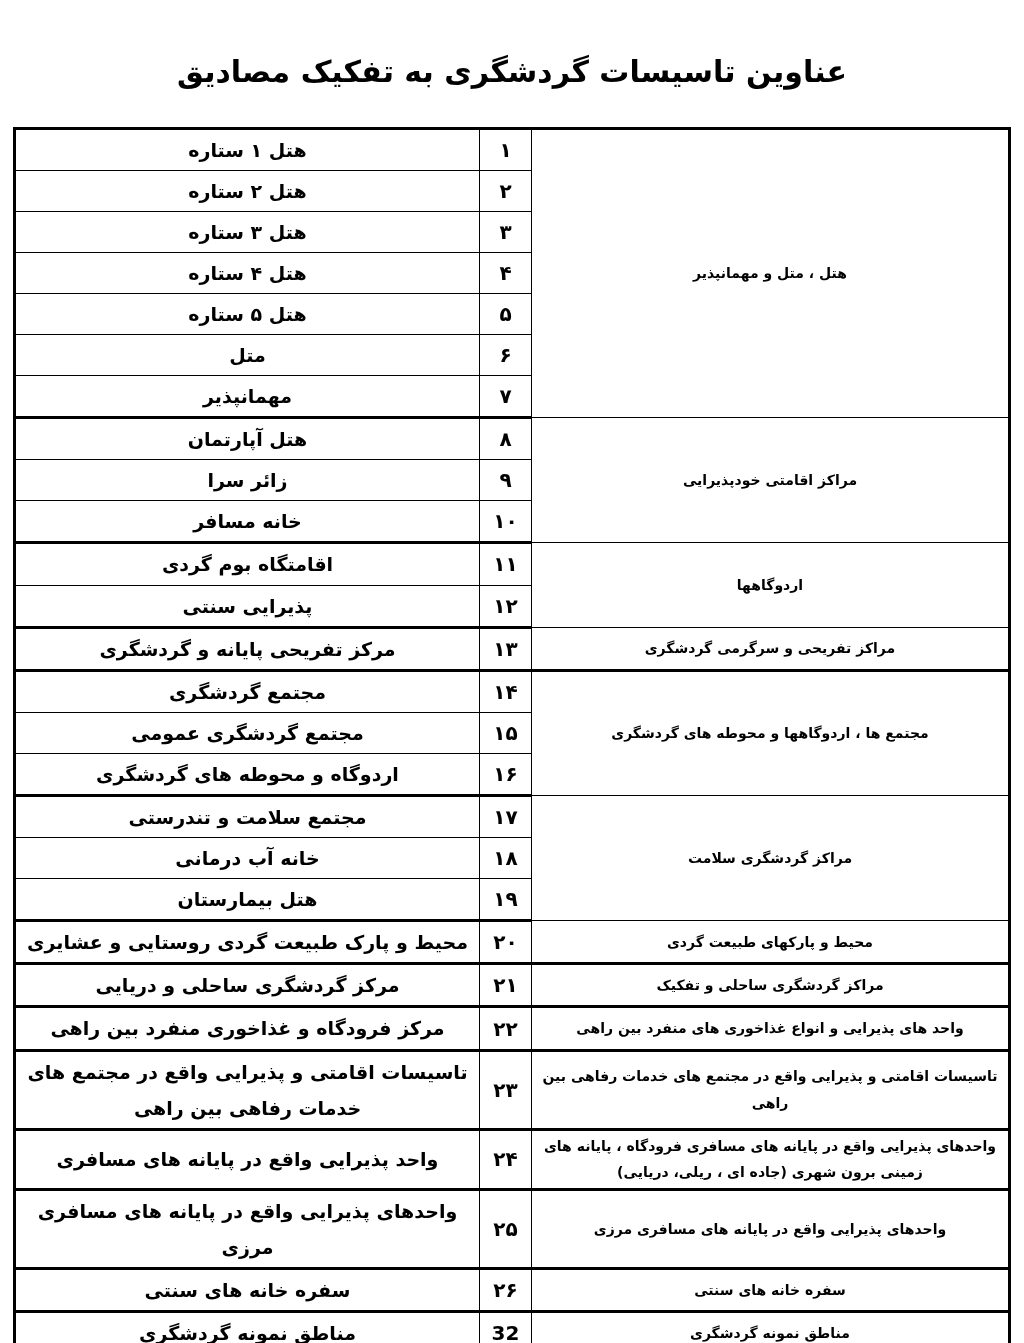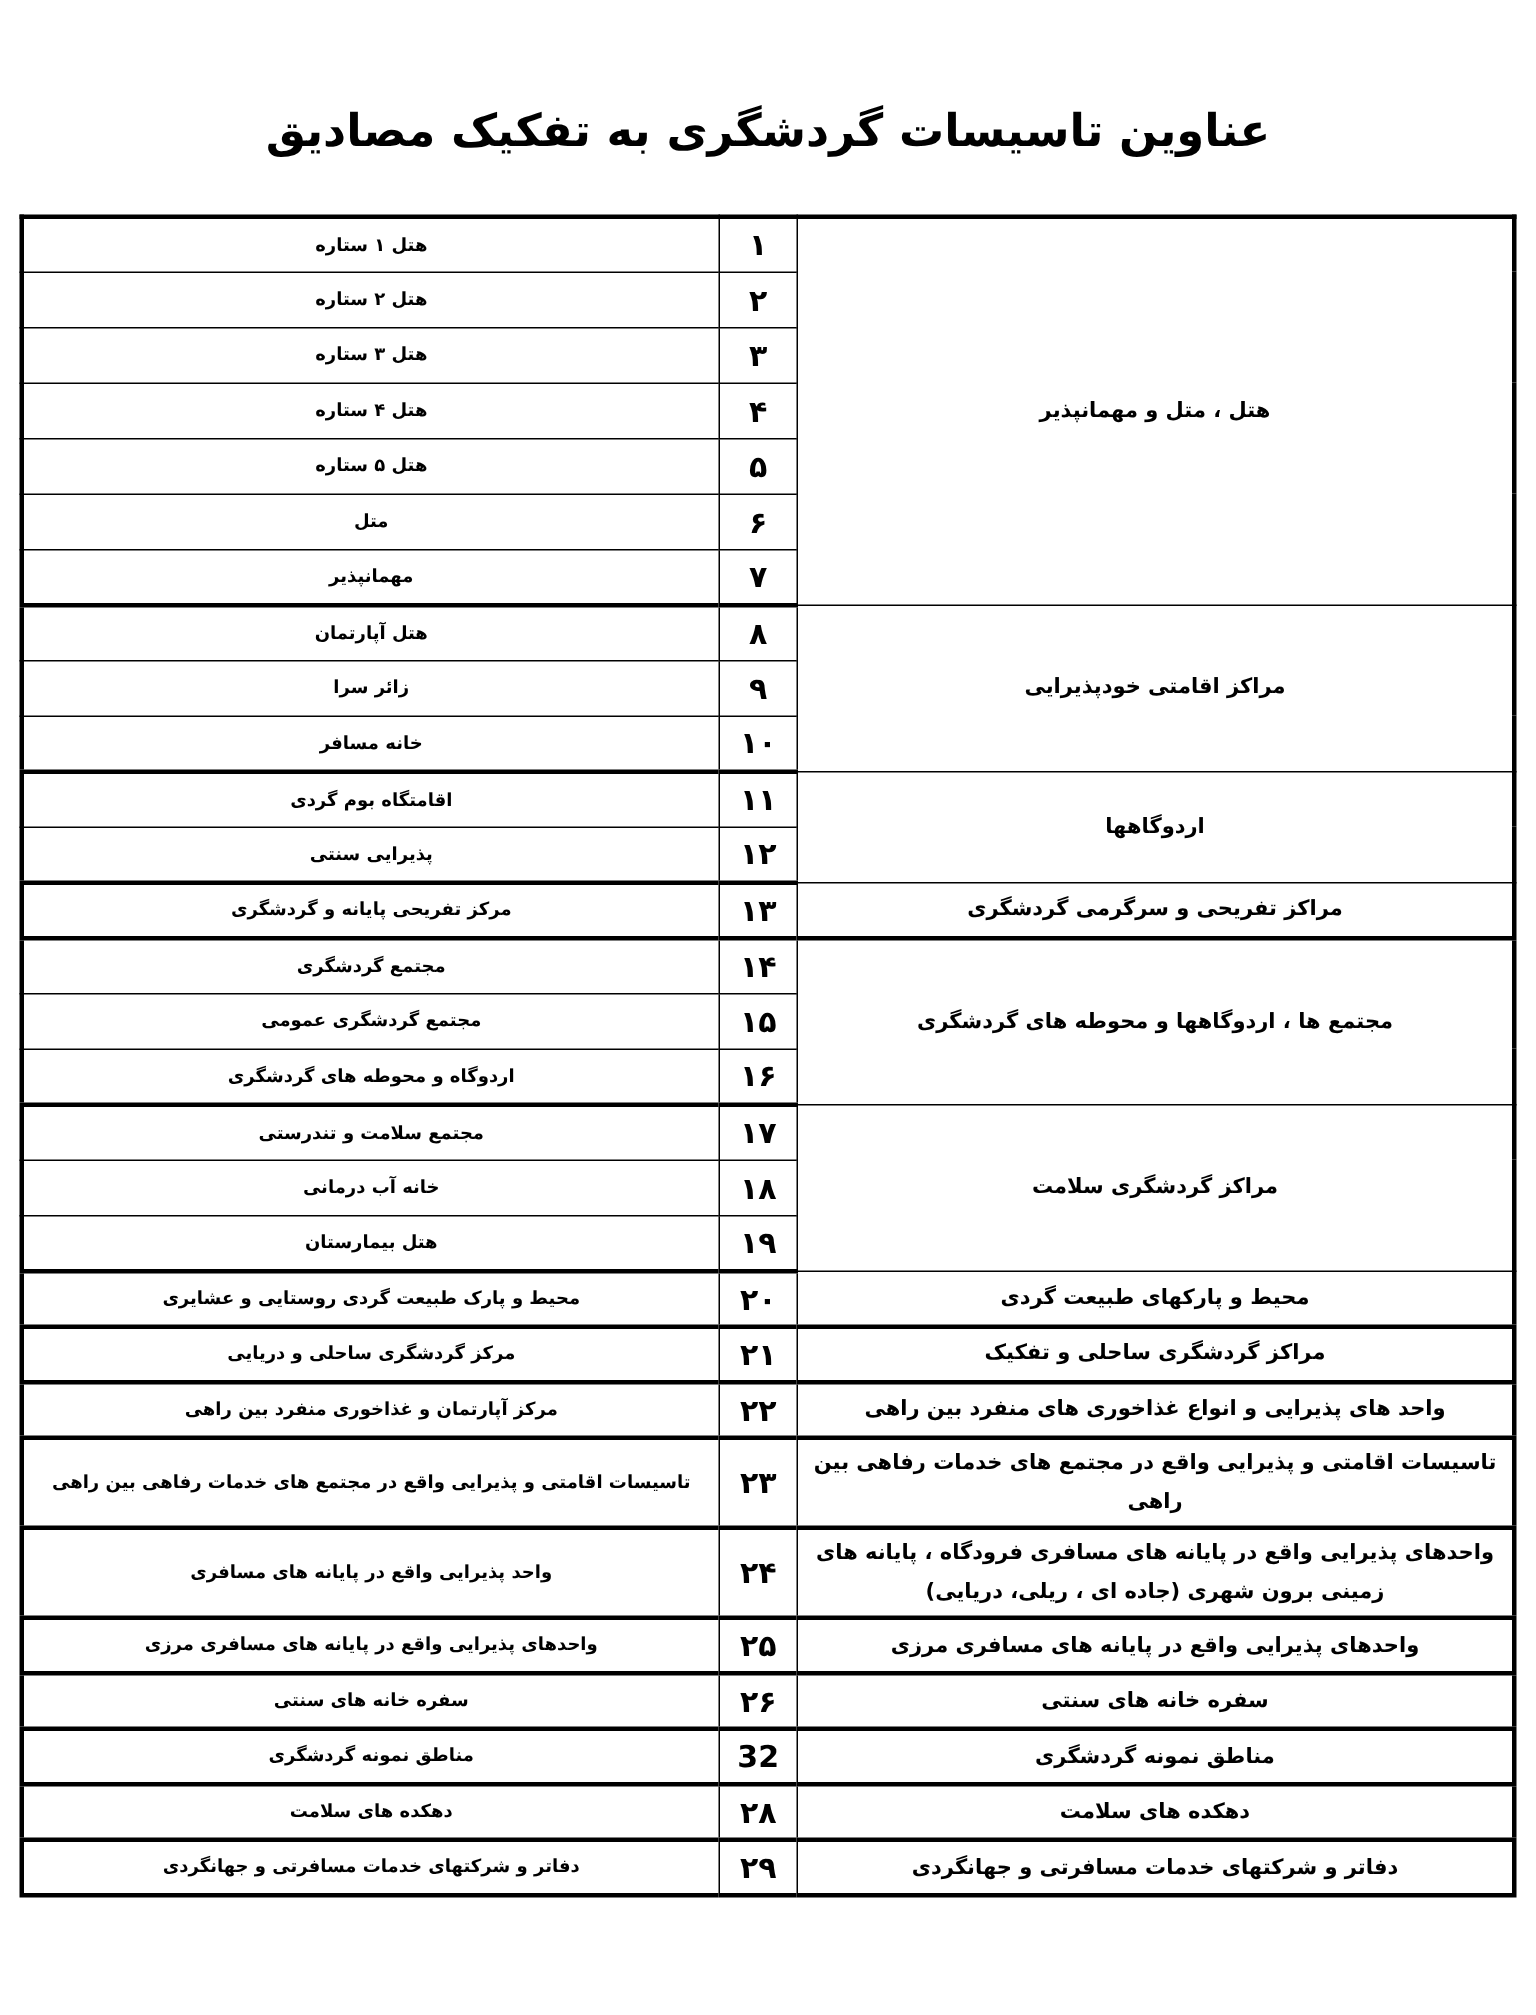--- a/index.html
+++ b/index.html
@@ -10,21 +10,21 @@
     font-family: "DejaVu Sans", sans-serif;
   }
   .page {
     position: relative;
     width: 1024px;
     height: 1343px;
     background: #ffffff;
     overflow: hidden;
   }
   .doc-title {
-    margin: 16px;
+    margin: 0;
     padding: 50px 0 0 0;
     text-align: center;
     font-size: 30px;
     font-weight: bold;
     letter-spacing: 0;
     line-height: 1.45;
   }
   .table-container {
     margin: 33px 13px 0 13px;
   }
@@ -46,21 +46,21 @@
   td.cat {
     font-size: 14px;
     line-height: 1.9;
     border-bottom-width: 3px;
   }
   td.num {
     font-size: 20px;
     line-height: 1.2;
   }
   td.name {
-    font-size: 12px;
+    font-size: 19px;
     line-height: 1.9;
   }
   tr.group-end td { border-bottom-width: 3px; }
 </style>
 </head>
 <body>
 
 <div class="page">
   <h1 class="doc-title">عناوین تاسیسات گردشگری به تفکیک مصادیق</h1>
 
@@ -160,21 +160,21 @@
             <td class="name">محیط و پارک طبیعت گردی روستایی و عشایری</td>
           </tr>
           <tr class="group-end">
             <td class="cat" rowspan="1">مراکز گردشگری ساحلی و تفکیک</td>
             <td class="num">۲۱</td>
             <td class="name">مرکز گردشگری ساحلی و دریایی</td>
           </tr>
           <tr class="group-end">
             <td class="cat" rowspan="1">واحد های پذیرایی و انواع غذاخوری های منفرد بین راهی</td>
             <td class="num">۲۲</td>
-            <td class="name">مرکز آپارتمان و غذاخوری منفرد بین راهی</td>
+            <td class="name">مرکز فرودگاه و غذاخوری منفرد بین راهی</td>
           </tr>
           <tr class="group-end">
             <td class="cat" rowspan="1">تاسیسات اقامتی و پذیرایی واقع در مجتمع های خدمات رفاهی بین راهی</td>
             <td class="num">۲۳</td>
             <td class="name">تاسیسات اقامتی و پذیرایی واقع در مجتمع های خدمات رفاهی بین راهی</td>
           </tr>
           <tr class="group-end">
             <td class="cat" rowspan="1">واحدهای پذیرایی واقع در پایانه های مسافری فرودگاه ، پایانه های زمینی برون شهری (جاده ای ، ریلی، دریایی)</td>
             <td class="num">۲۴</td>
             <td class="name">واحد پذیرایی واقع در پایانه های مسافری</td>

